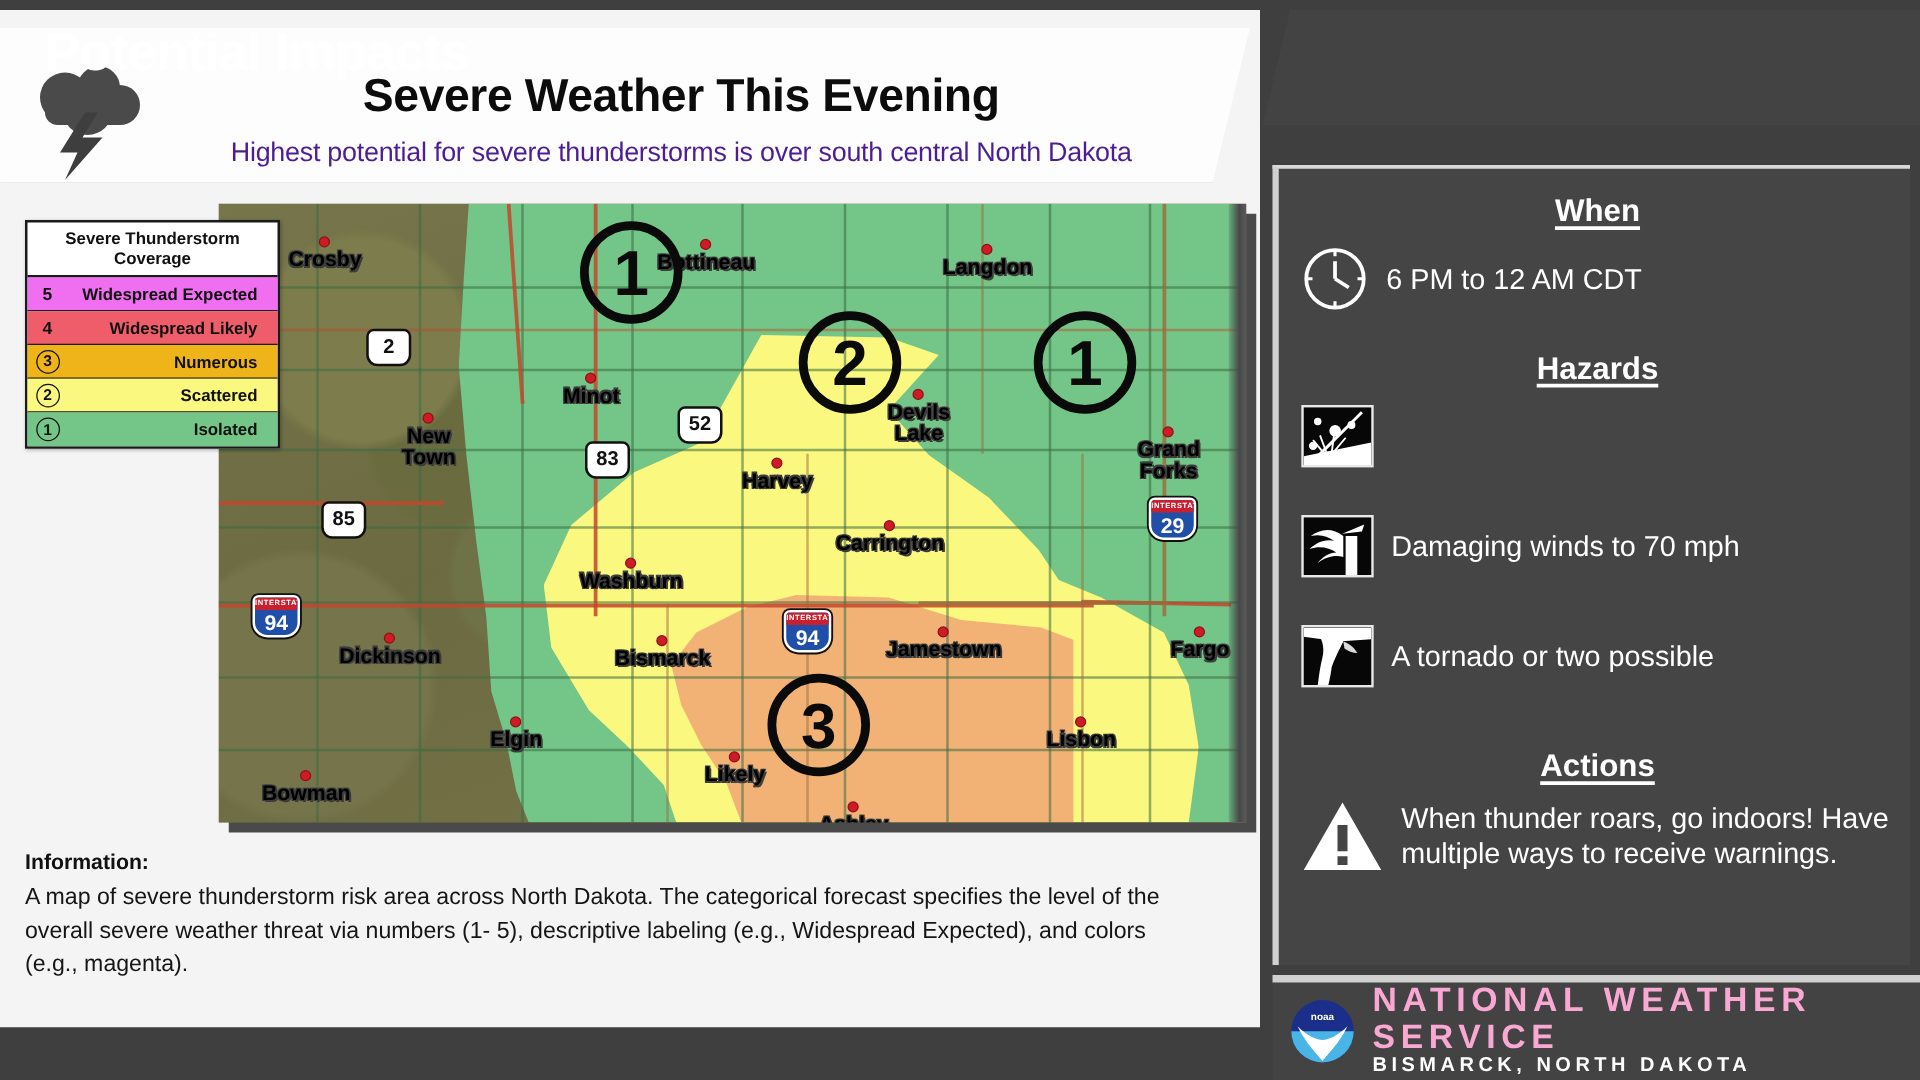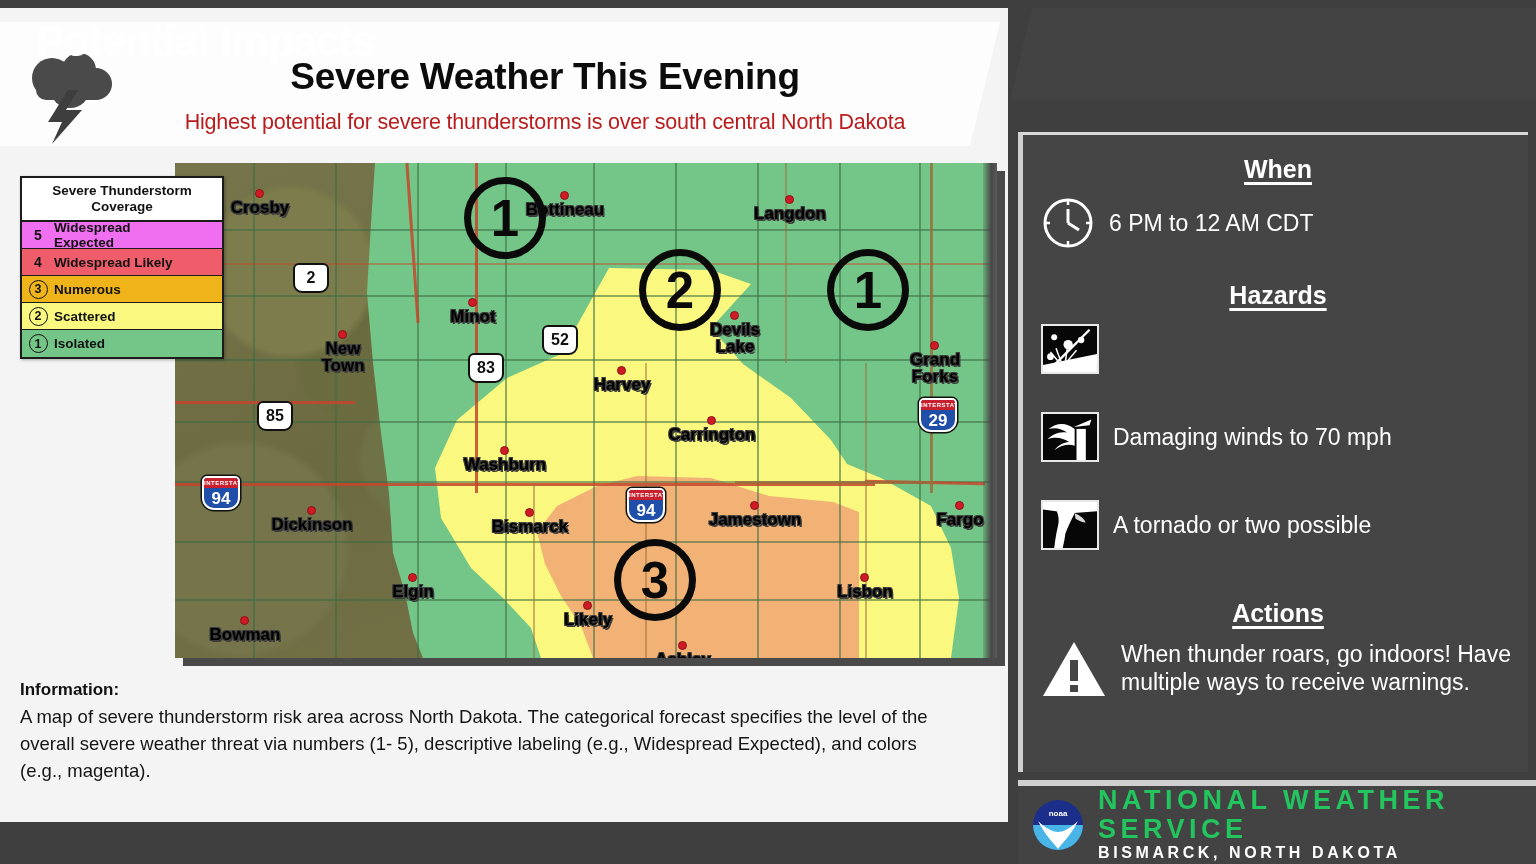--- a/index.html
+++ b/index.html
@@ -28,21 +28,21 @@
   .storm-icon { position: absolute; left: 24px; top: 26px; width: 92px; height: 96px; }
   .title-main {
     position: absolute; left: 150px; top: 34px; width: 790px;
     text-align: center;
     font-size: 37px; font-weight: bold; color: #0c0c0c;
     letter-spacing: -.3px;
   }
   .title-sub {
     position: absolute; left: 95px; top: 102px; width: 900px;
     text-align: center;
-    font-size: 21.5px; color: #b91c1c; letter-spacing: -.2px;
+    font-size: 21.5px; color: #4c1d95; letter-spacing: -.2px;
   }
 
   
   .map-shell {
     position: absolute; left: 175px; top: 155px;
     width: 822px; height: 495px;
   }
   .map-shadow {
     position: absolute; left: 8px; top: 8px;
     width: 822px; height: 495px; background: #4a4a4a;
@@ -140,22 +140,22 @@
   .legend-num {
     width: 32px; flex: 0 0 32px; text-align: center;
     font-size: 14px; font-weight: bold; color: #111;
   }
   .legend-num .ring {
     display: inline-flex; align-items: center; justify-content: center;
     width: 19px; height: 19px; border: 1.6px solid #111; border-radius: 50%;
     font-size: 12.5px;
   }
   .legend-lbl {
-    flex: 1; text-align: left; font-size: 13.5px; font-weight: bold;
-    color: #111; padding-right: 28px;
+    flex: 1; text-align: right; font-size: 13.5px; font-weight: bold;
+    color: #111; padding-right: 16px;
   }
 
   
   .info {
     position: absolute; left: 20px; top: 672px; width: 965px; height: 128px;
   }
   .info-h { font-size: 17px; font-weight: bold; color: #111; margin-bottom: 4px; }
   .info-b { font-size: 18.5px; color: #151515; line-height: 1.45; max-width: 930px; }
 
   
@@ -208,21 +208,21 @@
   .pad { padding: 0 12px 0 18px; }
 
   .nws-bar {
     position: absolute; left: 1018px; top: 786px; width: 518px; height: 78px;
     background: #434343; display: flex; align-items: center; gap: 14px; padding-left: 14px;
   }
   .nws-bar::before {
     content: ''; position: absolute; left: 0; top: -6px; width: 518px; height: 6px; background: #d0d0d0;
   }
   .noaa-logo { width: 52px; height: 52px; flex: 0 0 52px; }
-  .nws-t1 { color: #22c55e; font-size: 27px; font-weight: bold; letter-spacing: 4.5px; line-height: 1.05; }
+  .nws-t1 { color: #f9a8d4; font-size: 27px; font-weight: bold; letter-spacing: 4.5px; line-height: 1.05; }
   .nws-t2 { color: #fff; font-size: 16px; font-weight: bold; letter-spacing: 3.6px; line-height: 1.3; }
 </style>
 </head>
 <body>
 
 <div id="root">
 
   <div class="left-panel">
 
     <div class="left-card">

